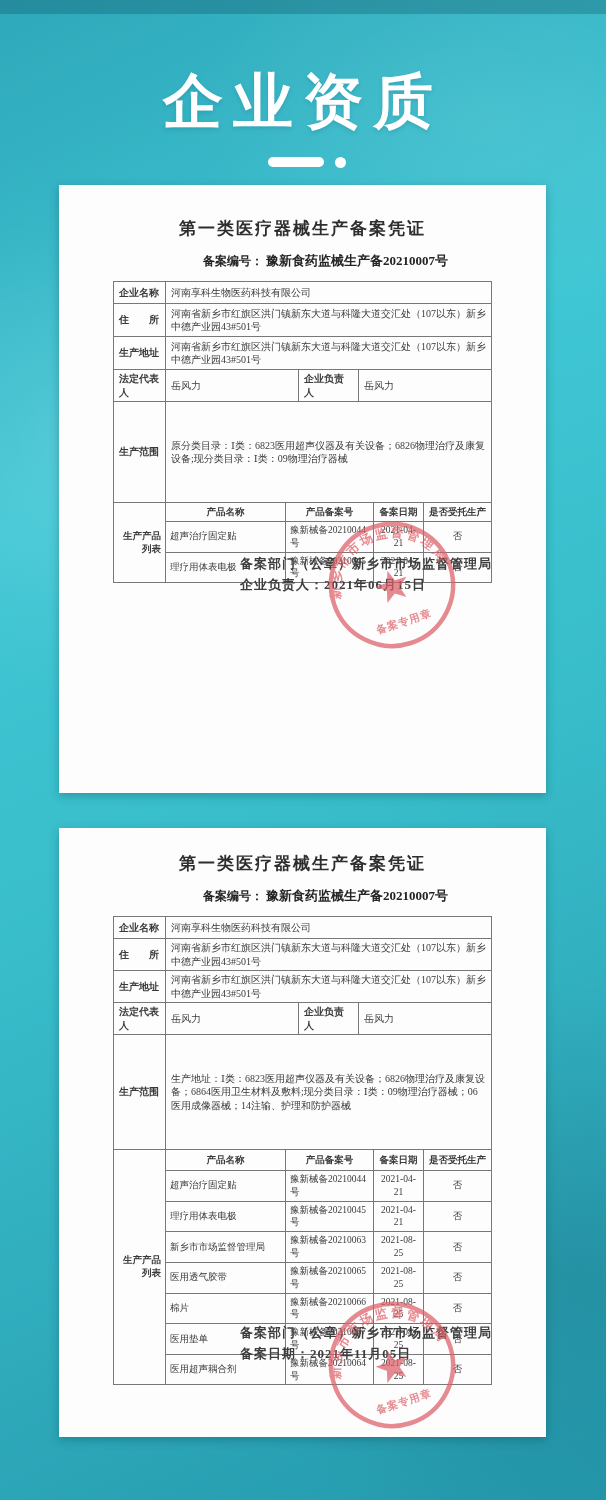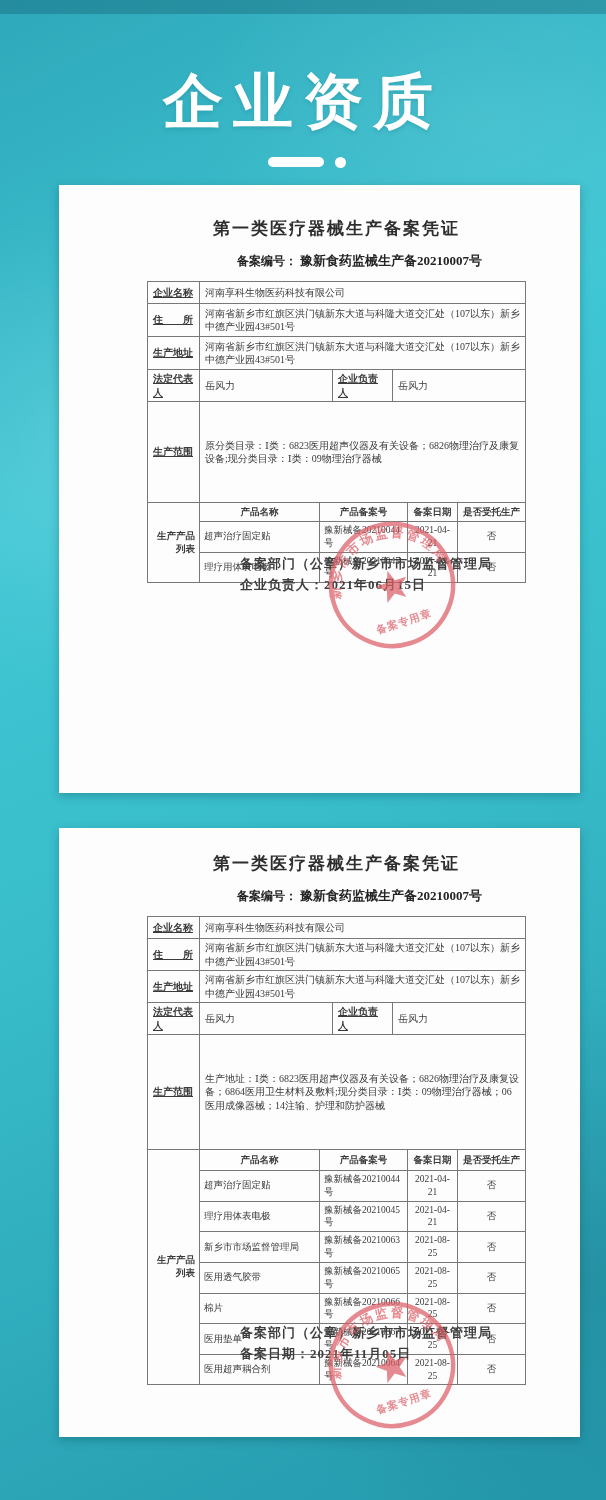--- a/index.html
+++ b/index.html
@@ -30,21 +30,20 @@
     width: 56px; height: 10px; border-radius: 6px; background: #ffffff;
   }
   .banner-dot {
     position: absolute; top: 157px; left: 335px;
     width: 11px; height: 11px; border-radius: 50%; background: #ffffff;
   }
   .paper {
     position: absolute; left: 59px; width: 487px;
     background: #fdfdfe;
     box-shadow: 0 3px 9px rgba(0,50,60,.28);
-    padding-left: 34px;
   }
   #paper-1 { top: 185px; height: 608px; }
   #paper-2 { top: 828px; height: 609px; }
 
   .cert-title {
     text-align: center; font-weight: bold; font-size: 17px;
     color: #2e2e2e; letter-spacing: 2px;
   }
   #paper-1 .cert-title { padding-top: 32px; }
   #paper-2 .cert-title { padding-top: 24px; }
@@ -57,21 +56,21 @@
   table.cert-table {
     width: 378px; margin: 11px auto 0 auto;
     border-collapse: collapse; table-layout: fixed;
     color: #3a3a3a;
   }
   table.cert-table td {
     border: 1px solid #787878; padding: 2px 5px;
     font-size: 10px; line-height: 1.35; vertical-align: middle;
     overflow: hidden;
   }
-  td.lbl { font-weight: bold; padding: 2px 3px; letter-spacing: 0px; text-decoration: underline; }
+  td.lbl { font-weight: bold; padding: 2px 3px; letter-spacing: 0px; }
   td.scope-val { vertical-align: top; padding-top: 4px; }
   table.products { margin-top: -1px; }
   table.products td { font-size: 9.5px; padding: 2px 4px; }
   td.hdr { font-weight: bold; text-align: center; }
   td.c { text-align: center; }
   td.prod-lbl { font-weight: bold; text-align: right; padding: 2px 2px; }
 
   .cert-footer {
     position: absolute; left: 181px;
     font-weight: bold; font-size: 13px; color: #3d3d3d;

